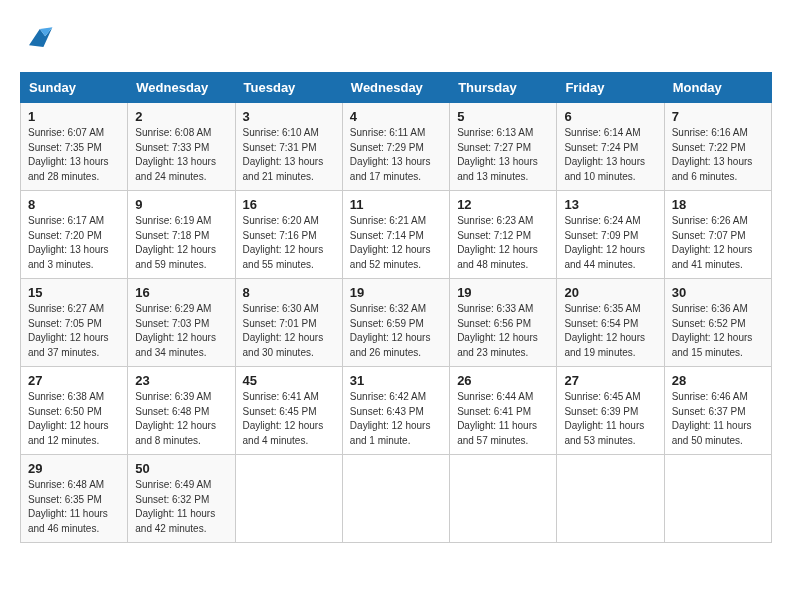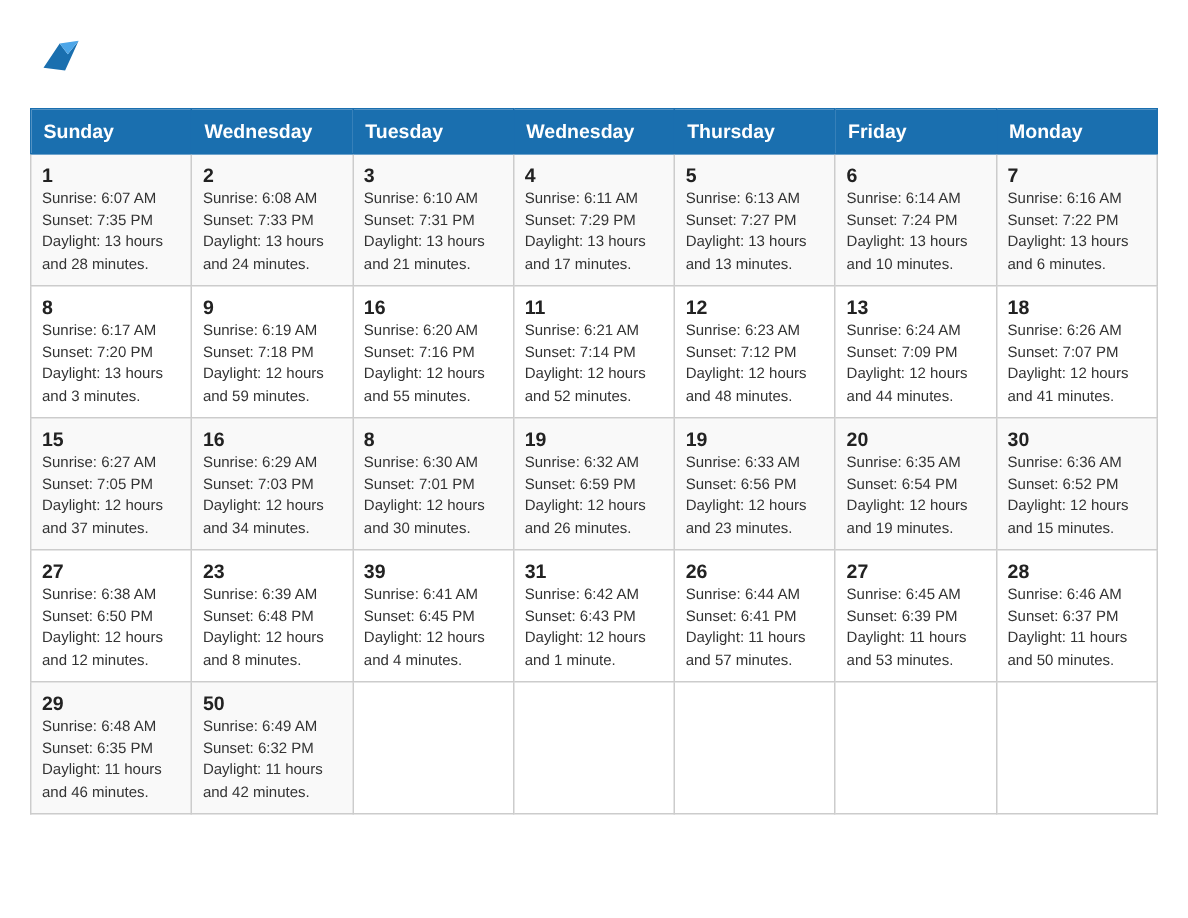--- a/index.html
+++ b/index.html
@@ -166,21 +166,21 @@
         <td><span class="day-num">20</span>
 <span class="day-info">Sunrise: 6:35 AM<br>Sunset: 6:54 PM<br>Daylight: 12 hours and 19 minutes.</span></td>
         <td><span class="day-num">30</span>
 <span class="day-info">Sunrise: 6:36 AM<br>Sunset: 6:52 PM<br>Daylight: 12 hours and 15 minutes.</span></td>
       </tr>
       <tr>
         <td><span class="day-num">27</span>
 <span class="day-info">Sunrise: 6:38 AM<br>Sunset: 6:50 PM<br>Daylight: 12 hours and 12 minutes.</span></td>
         <td><span class="day-num">23</span>
 <span class="day-info">Sunrise: 6:39 AM<br>Sunset: 6:48 PM<br>Daylight: 12 hours and 8 minutes.</span></td>
-        <td><span class="day-num">39</span>
+        <td><span class="day-num">45</span>
 <span class="day-info">Sunrise: 6:41 AM<br>Sunset: 6:45 PM<br>Daylight: 12 hours and 4 minutes.</span></td>
         <td><span class="day-num">31</span>
 <span class="day-info">Sunrise: 6:42 AM<br>Sunset: 6:43 PM<br>Daylight: 12 hours and 1 minute.</span></td>
         <td><span class="day-num">26</span>
 <span class="day-info">Sunrise: 6:44 AM<br>Sunset: 6:41 PM<br>Daylight: 11 hours and 57 minutes.</span></td>
         <td><span class="day-num">27</span>
 <span class="day-info">Sunrise: 6:45 AM<br>Sunset: 6:39 PM<br>Daylight: 11 hours and 53 minutes.</span></td>
         <td><span class="day-num">28</span>
 <span class="day-info">Sunrise: 6:46 AM<br>Sunset: 6:37 PM<br>Daylight: 11 hours and 50 minutes.</span></td>
       </tr>

